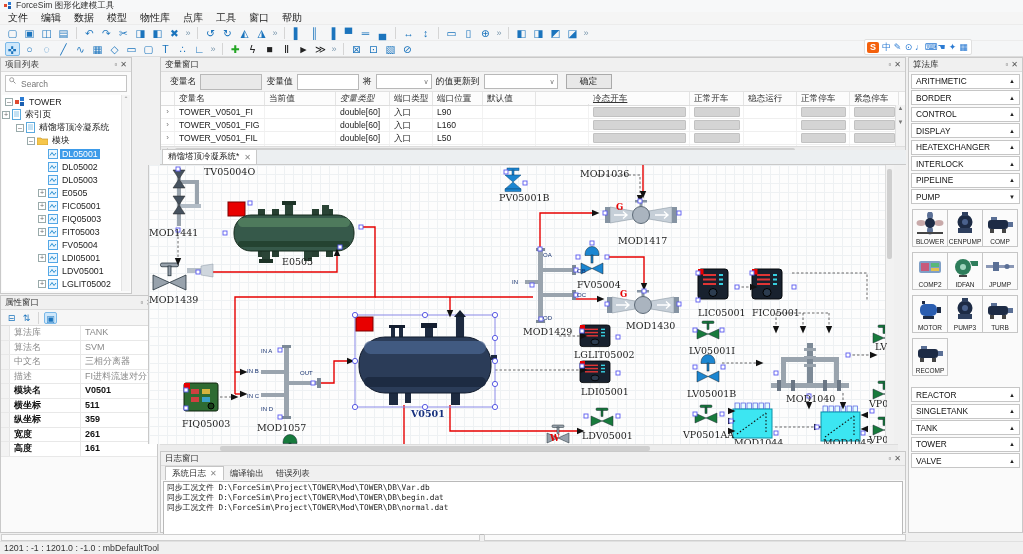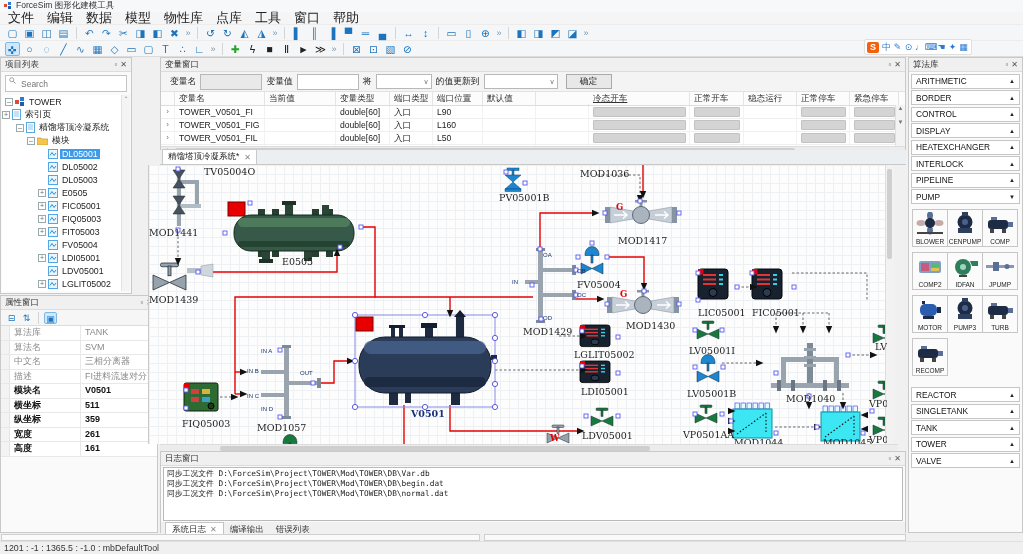--- a/index.html
+++ b/index.html
@@ -5,21 +5,21 @@
   html,body{margin:0;padding:0}
   body{width:1023px;height:554px;position:relative;overflow:hidden;background:#f0f0f0;
        font-family:"Liberation Sans","DejaVu Sans",sans-serif;font-size:9px;color:#222;-webkit-font-smoothing:antialiased}
   .abs{position:absolute}
   
   #titlebar{left:0;top:0;width:1023px;height:12px;background:#f7f8f9;display:flex;align-items:center;padding-left:4px;box-sizing:border-box}
   #titlebar .logo{width:8px;height:8px;margin-right:4px;position:relative}
   #titlebar .logo i{position:absolute;width:3px;height:3px}
   #title-text{font-size:8.5px;color:#333}
   #menubar{left:0;top:12px;width:1023px;height:13px;background:#f5f5f5;display:flex;align-items:center;padding-left:8px;box-sizing:border-box;border-bottom:1px solid #ececec}
-  .menu-item{margin-right:13px;font-size:13px;color:#222}
+  .menu-item{margin-right:13px;font-size:10px;color:#222}
   .tbrow{left:0;width:1023px;height:16px;background:#f5f6f7;display:flex;align-items:center;padding-left:4px;box-sizing:border-box}
   #tb1{top:25px;border-bottom:1px solid #ececec}
   #tb2{top:41px;border-bottom:1px solid #dcdcdc}
   .tbi{width:15px;height:14px;line-height:14px;text-align:center;font-size:10.5px;color:#1b74bd;margin:0 1px;border-radius:2px}
   .tbi.sel{background:#cfe8fb;border:1px solid #7ab8e8;box-sizing:border-box}
   .tbi.green{color:#23a523}.tbi.black{color:#222}.tbi.more{color:#7a97ad;font-size:9px;width:8px}
   .tbsep{width:1px;height:12px;background:#d5d5d5;margin:0 4px}
   #sogou{left:864px;top:39px;height:14px;background:#fff;border:1px solid #e0e0e0;display:flex;align-items:center;padding:0 2px;border-radius:2px}
   #sogou .slogo{width:12px;height:11px;background:#f4600c;color:#fff;font-weight:bold;font-size:9px;line-height:11px;text-align:center;border-radius:2px;margin-right:2px}
   #sogou .sic{width:11px;text-align:center;font-size:9px;color:#2b7bd3}
@@ -468,21 +468,21 @@
     <span class="lab">的值更新到</span>
     <span class="combo" style="width:70px">∨</span>
     <span id="btn-ok">确定</span>
   </div>
   <div id="var-table">
 
   <div class="vhead">
         <span class="vexp"></span>
         <span class="hc" style="width: 90px;">变量名</span>
         <span class="hc" style="width: 71px;">当前值</span>
-        <span class="hc" style="width: 54px;">变量类型</span>
+        <span class="hc" style="width: 54px; font-style: italic;">变量类型</span>
         <span class="hc" style="width: 43px;">端口类型</span>
         <span class="hc" style="width: 50px;">端口位置</span>
         <span class="hc" style="width: 53px;">默认值</span>
         <span class="hc" style="width: 53px; margin-top: 12px;">初始值</span>
         <span class="hc" style="width: 101px; text-decoration: underline;">冷态开车</span>
         <span class="hc" style="width: 54px;">正常开车</span>
         <span class="hc" style="width: 53px;">稳态运行</span>
         <span class="hc" style="width: 53px;">正常停车</span>
         <span class="hc" style="width: 49px;">紧急停车</span>
       </div>
@@ -909,29 +909,29 @@
     <span class="thumb"></span>
   </div>
 
 <div id="log-panel" class="abs panel">
   <div class="ptitle">
     <span>日志窗口</span>
       <span class="sp"></span>
     <span class="pctl">▫</span>
     <span class="pctl">✕</span>
   </div>
+  <div id="log-tabs">
+      <span class="ltab active"><span>系统日志</span><span class="x">✕</span></span>
+      <span class="ltab"><span>编译输出</span></span>
+      <span class="ltab"><span>错误列表</span></span>
+    </div>
   <div id="log-body">
       <div class="logline">同步工况文件 D:\ForceSim\Project\TOWER\Mod\TOWER\DB\Var.db</div>
       <div class="logline">同步工况文件 D:\ForceSim\Project\TOWER\Mod\TOWER\DB\begin.dat</div>
       <div class="logline">同步工况文件 D:\ForceSim\Project\TOWER\Mod\TOWER\DB\normal.dat</div>
-    </div>
-  <div id="log-tabs">
-      <span class="ltab active"><span>系统日志</span><span class="x">✕</span></span>
-      <span class="ltab"><span>编译输出</span></span>
-      <span class="ltab"><span>错误列表</span></span>
     </div>
 </div>
 
 <div id="palette" class="abs panel">
   <div class="ptitle">
     <span>算法库</span>
       <span class="sp"></span>
     <span class="pctl">▫</span>
     <span class="pctl">✕</span>
   </div>
@@ -1075,13 +1075,13 @@
         <span class="sp"></span>
         <span class="tri">▲</span>
       </div>
     </div>
 </div>
 
 <div id="status-boxes" class="abs">
   <span class="sb" style="left:1px;width:477px"></span>
   <span class="sb" style="left:484px;width:420px"></span>
 </div>
-<div id="status-text" class="abs">1201 : -1 : 1365.5 :    -1.0 : mbDefaultTool</div>
+<div id="status-text" class="abs">1201 : -1 : 1201.0 :    -1.0 : mbDefaultTool</div>
 
 </body></html>

